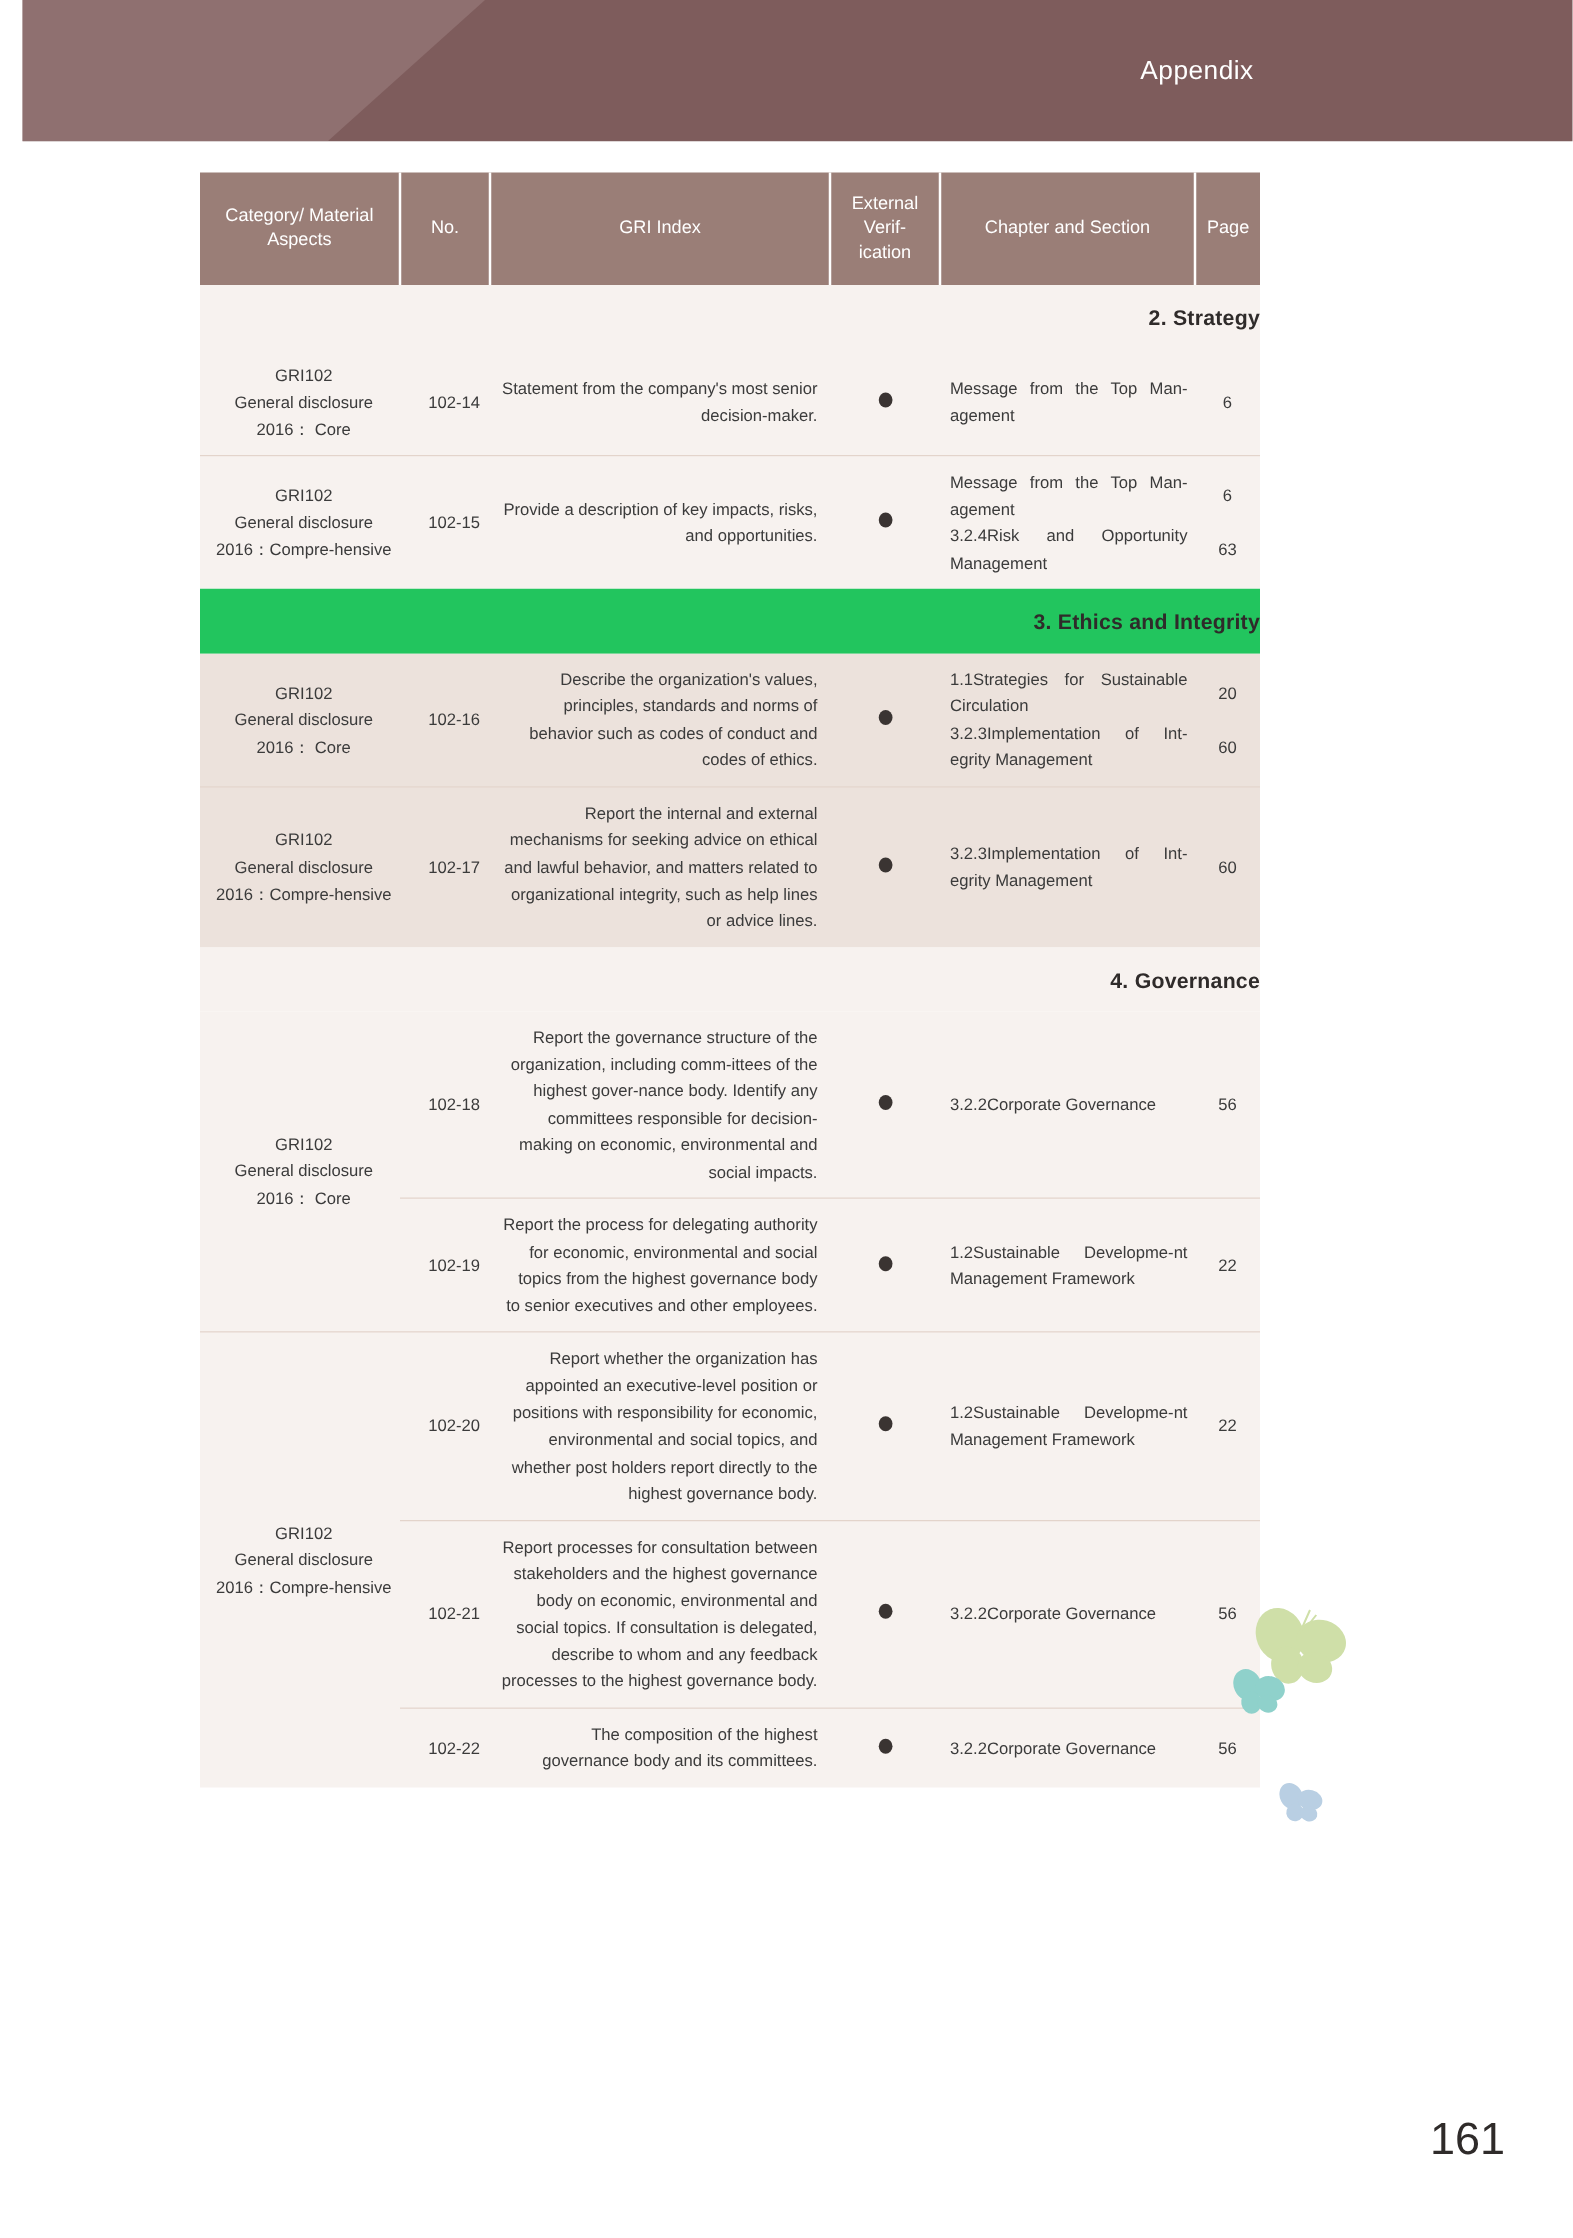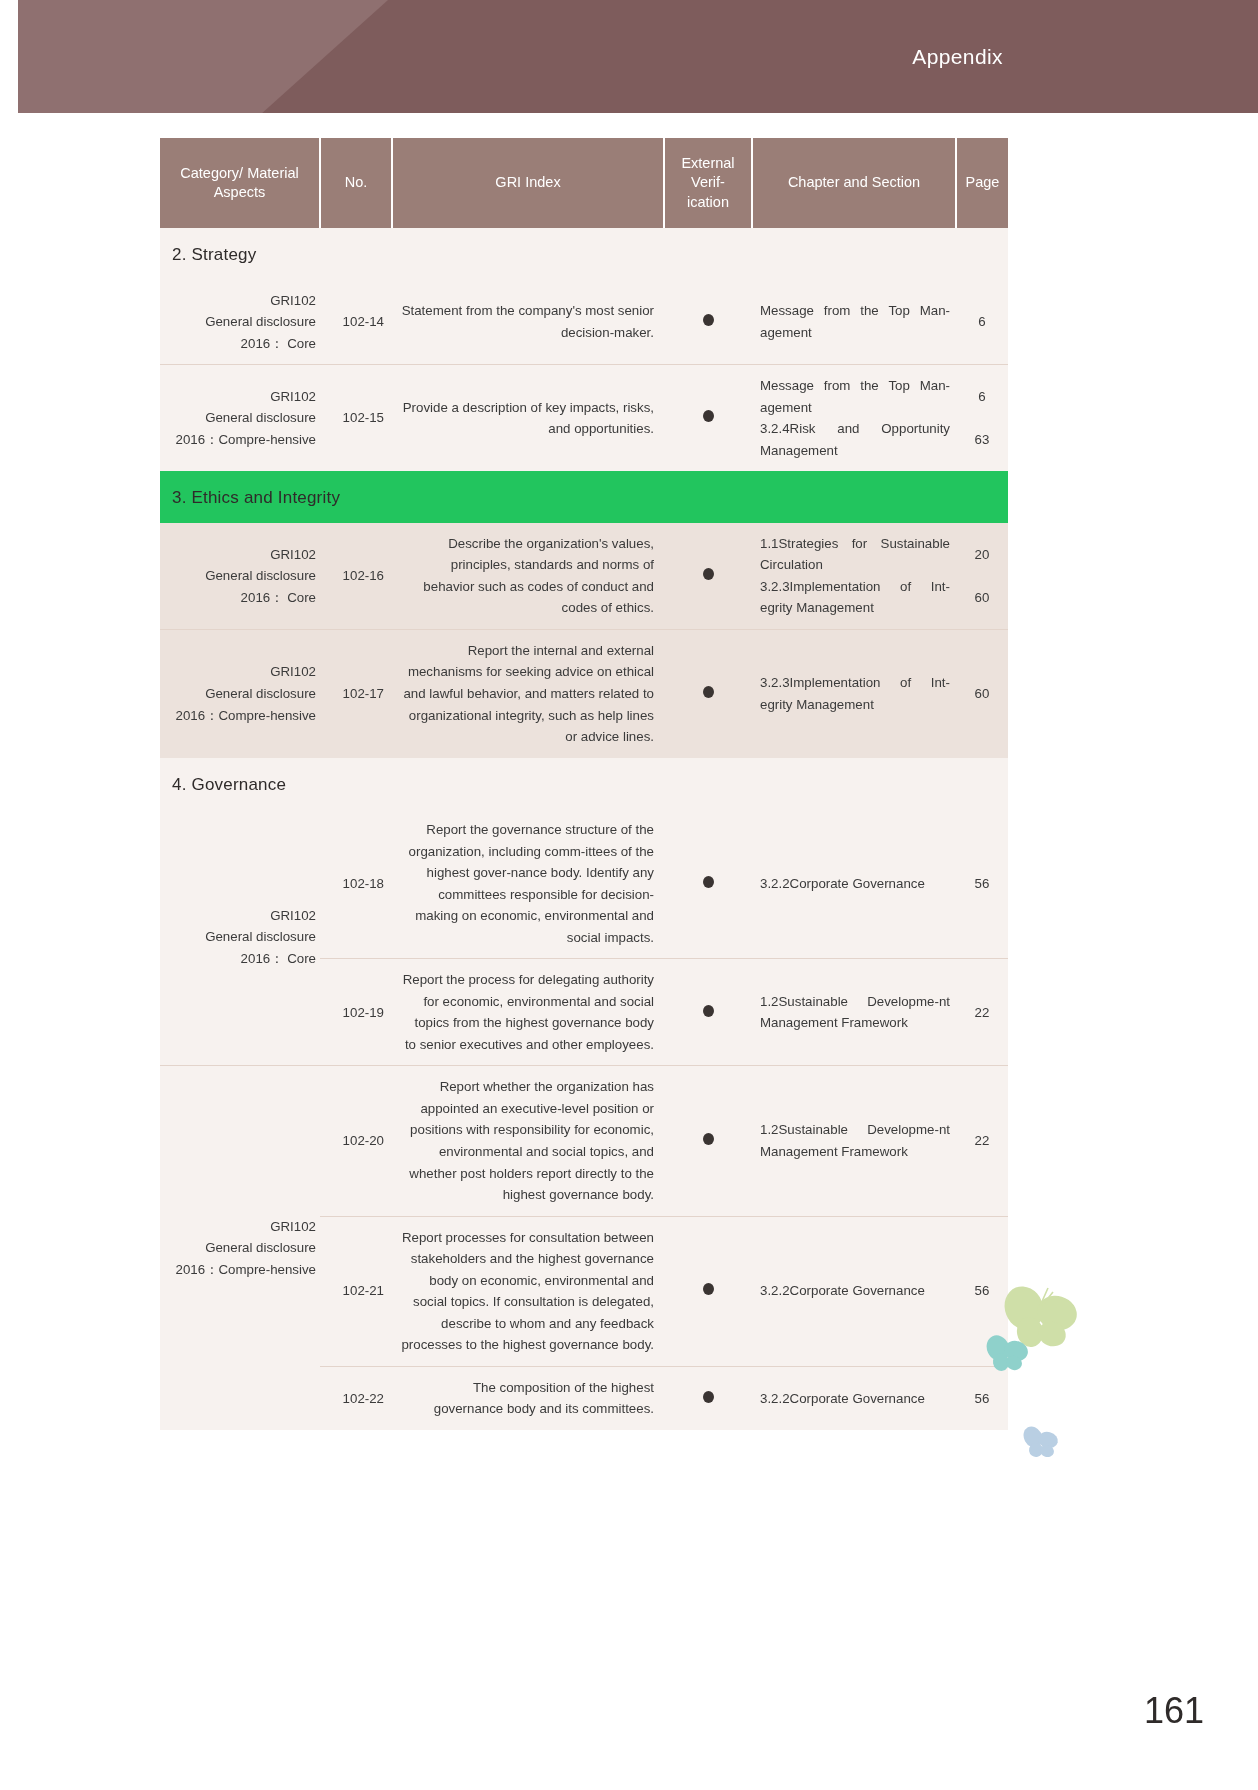--- a/index.html
+++ b/index.html
@@ -65,39 +65,40 @@
     vertical-align:middle;
     padding:10px 8px;
     border:none;
   }
 
   tr.band-a td { background:#f7f2ef; }
   tr.band-b td { background:#ece2dc; }
 
   tr.sep-line td { border-top:1px solid #e3d4cb; }
 
-  td.cat  { text-align:right;   padding-left:10px; padding-right:4px; }
+  td.cat  { text-align:center;   padding-left:10px; padding-right:4px; }
   td.no   { text-align:right; }
   td.idx  { text-align:right;   padding-left:8px; padding-right:10px; }
   td.ext  { text-align:center; }
   td.chap { text-align:left;   padding-left:8px; padding-right:6px; text-align:justify; }
   td.page { text-align:center; }
 
   .dot {
     display:inline-block; width:11px; height:12px;
     border-radius:50%; background:#3a3432;
   }
 
   
   tr.section-row td {
     font-size:17px;
-    font-weight:normal;
+    font-weight:bold;
     color:#2f2b2a;
     padding:13px 0 11px 12px;
     letter-spacing:.2px;
+    text-align:right;
   }
   tr.section-a td { background:#f7f2ef; }
   tr.section-b td { background:#22c55e; }
 
   .chap-line { display:block; }
   .pg-line   { display:block; line-height:1.62; }
   .spacer-line { display:block; visibility:hidden; }
 
   
   .bfly { position:absolute; }

